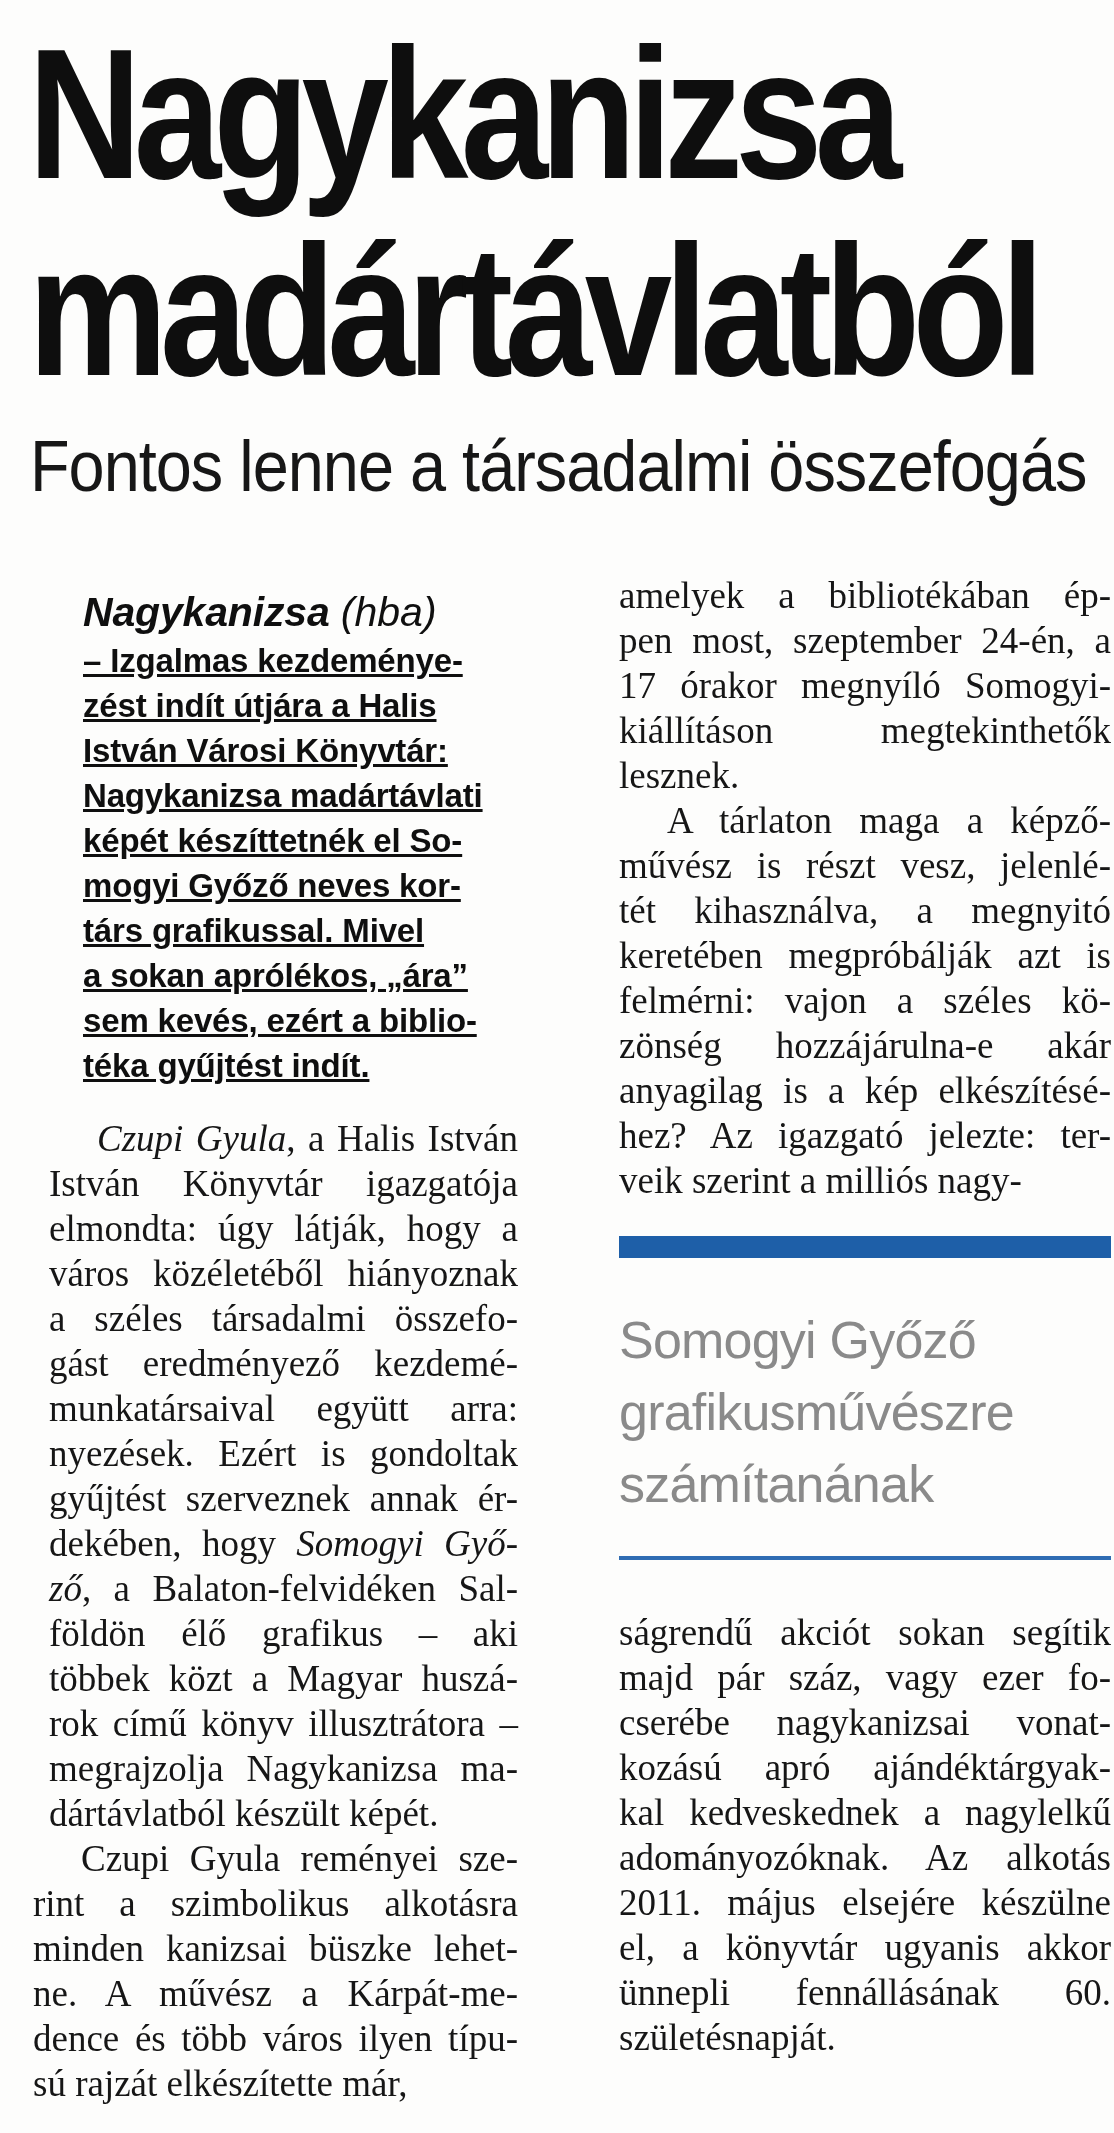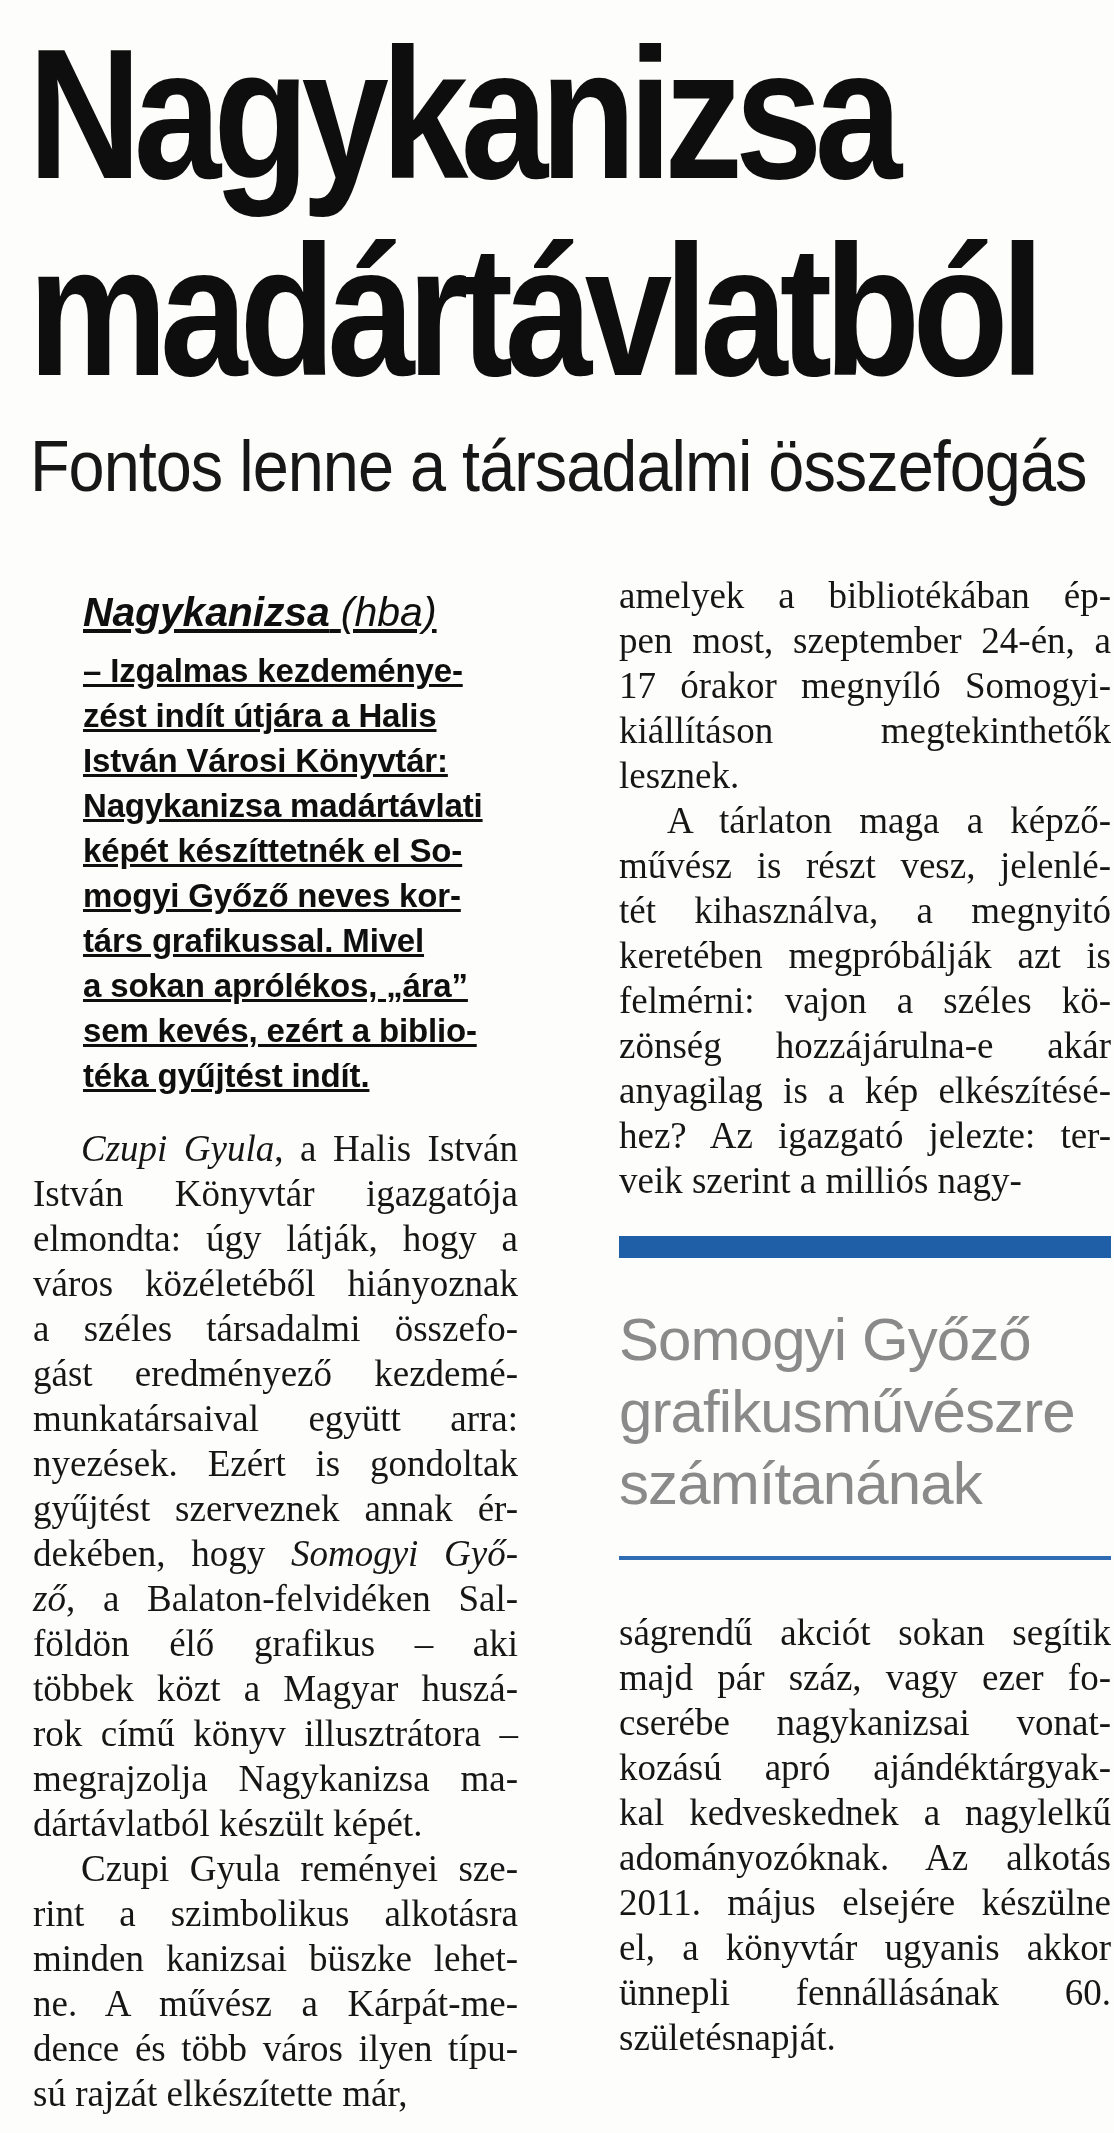--- a/index.html
+++ b/index.html
@@ -31,32 +31,32 @@
   .col-right{left:619px;width:492px;}
   
   .para .tline{text-align:justify;text-align-last:justify;}
   .para .tline.last{text-align-last:left;}
   .para .tline.indent{text-indent:48px;}
   
   .lead{margin:14px 0 28px 50px;color:#0f0f0f;
     font-family:"Liberation Sans",sans-serif;font-weight:bold;
     font-size:33px;line-height:45px;letter-spacing:-0.005em;}
   .lead .tline{text-align:left;text-decoration:underline;}
-  .lead-line1{font-size:41px;line-height:50px;margin-bottom:11px;white-space:nowrap;text-decoration:underline;}
+  .lead-line1{font-size:41px;line-height:50px;margin-bottom:1px;white-space:nowrap;}
   .dateline{font-style:italic;font-weight:bold;}
   .credit{font-style:italic;font-weight:400;letter-spacing:0;}
   
   .bar{height:22px;background:var(--blue);margin-top:33px;}
   .pullquote{margin-top:46px;color:var(--gray);
     font-family:"Liberation Sans",sans-serif;font-weight:400;
-    font-size:60px;line-height:72px;letter-spacing:-0.015em;}
+    font-size:52px;line-height:72px;letter-spacing:-0.015em;}
   .pullquote .tline{text-align:left;}
   .rule{height:4px;background:var(--rule);margin-top:36px;}
   .para-bottom{margin-top:50px;}
-  .para-after-lead{margin-top:0;}
+  .para-after-lead{margin-top:0;margin-left:16px;}
 </style>
 </head>
 <body>
 
 <header class="headline">
   <div class="hl-line">Nagykanizsa</div>
   <div class="hl-line">madártávlatból</div>
 </header>
 
 <div class="subhead">Fontos lenne a társadalmi összefogás</div>

